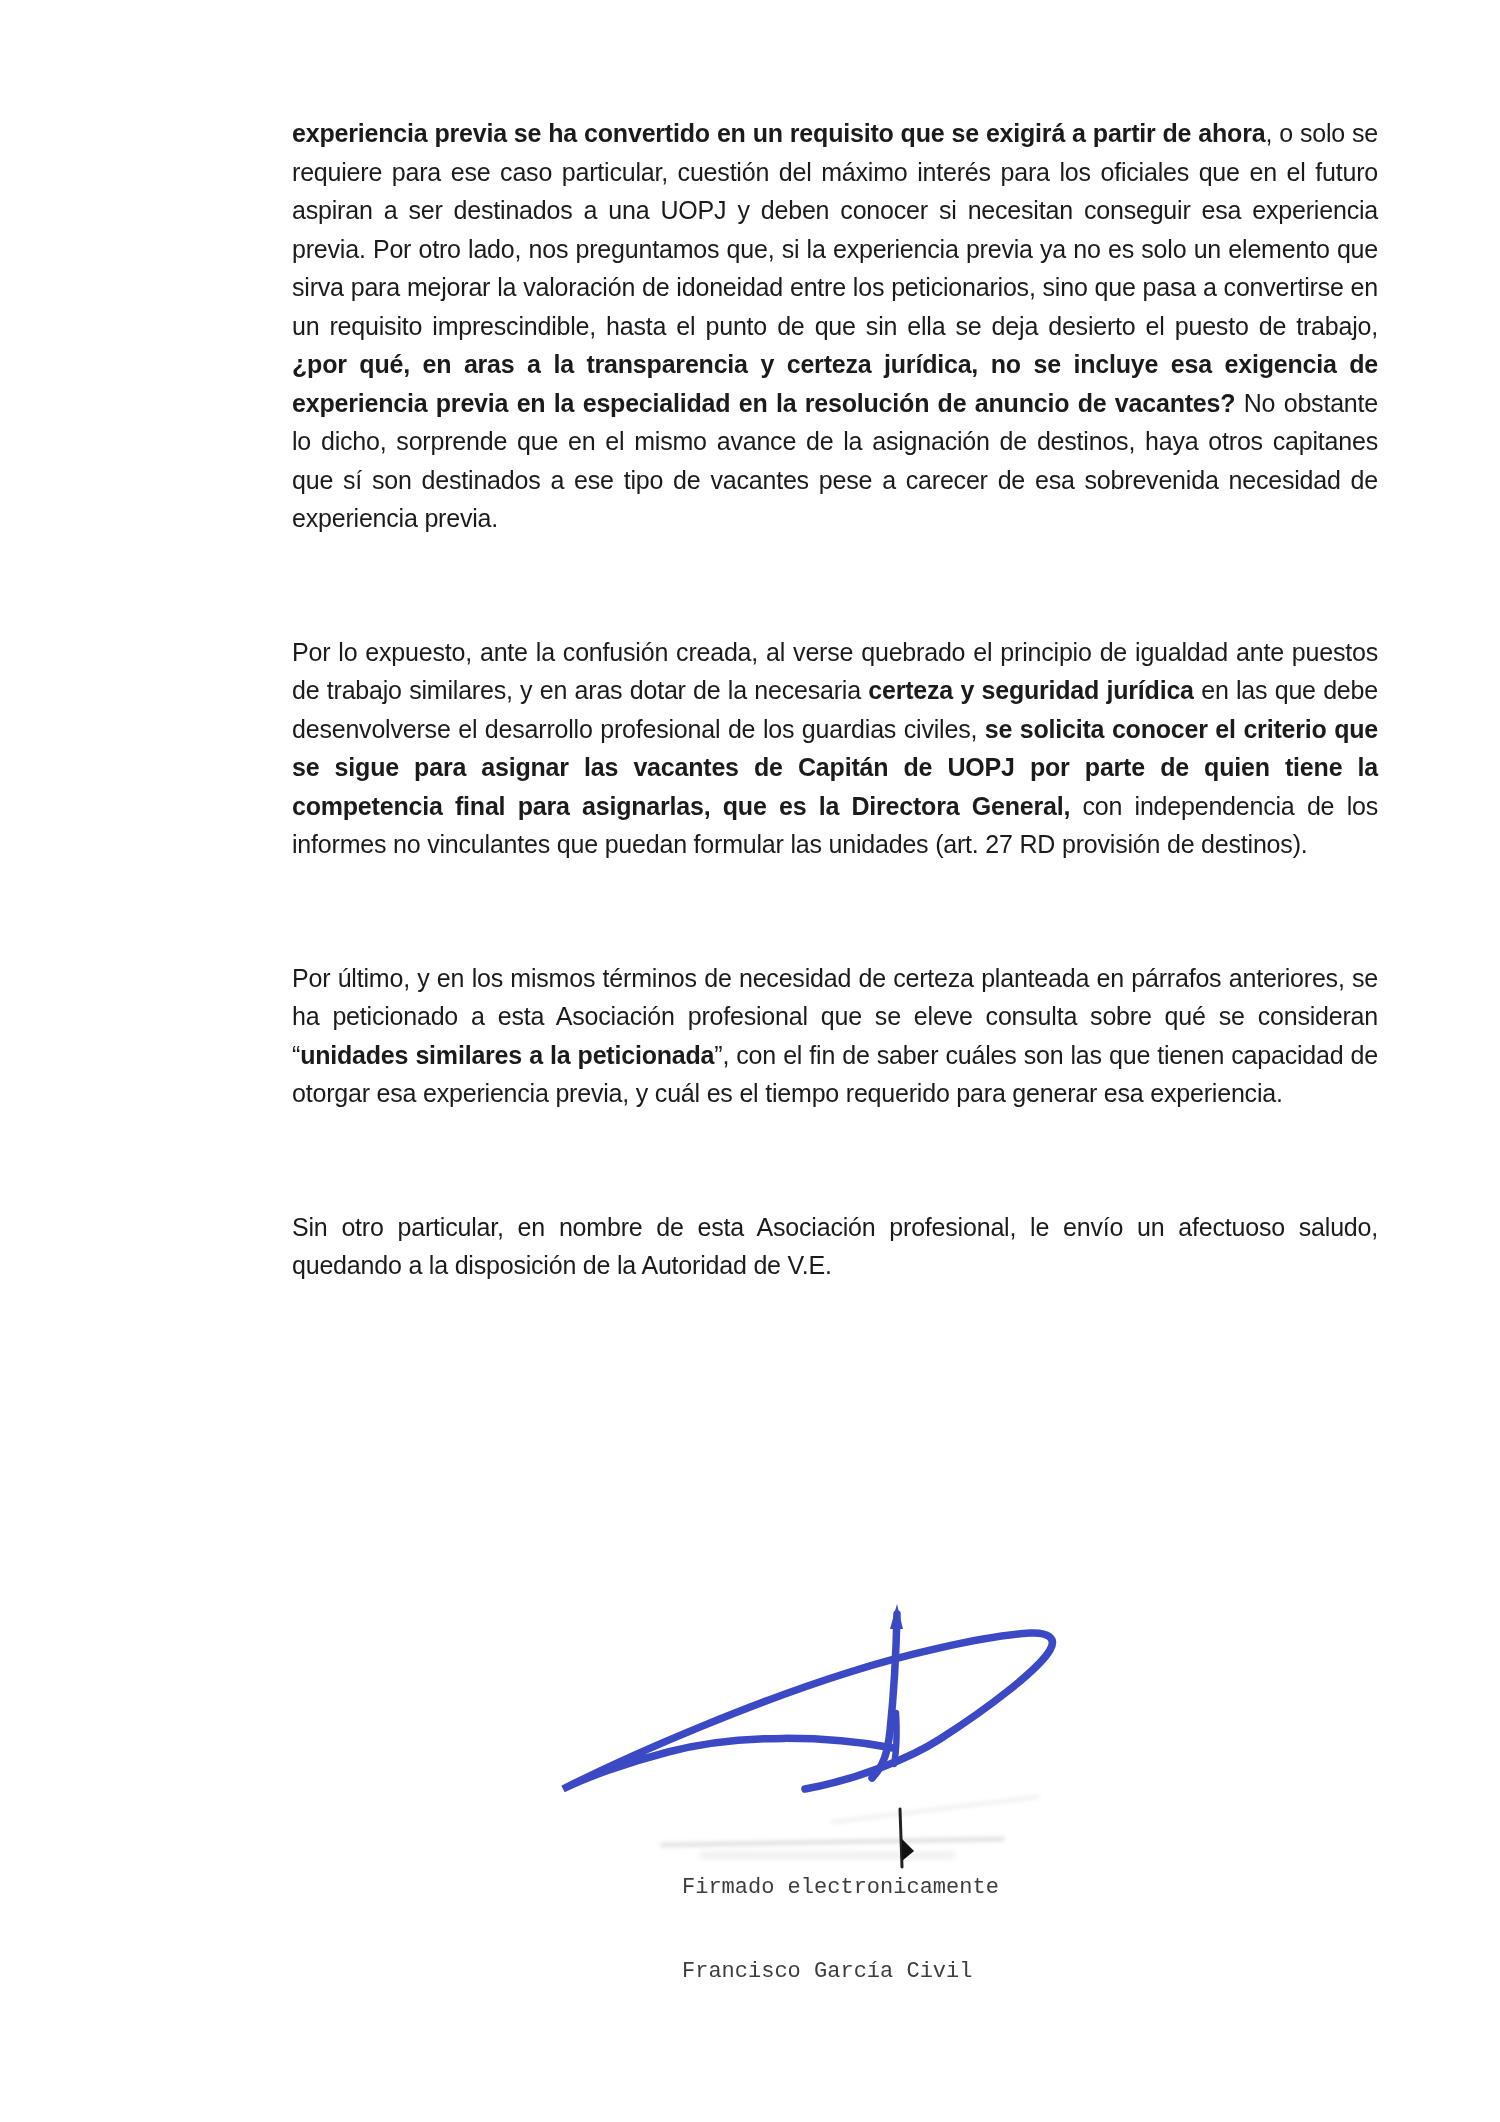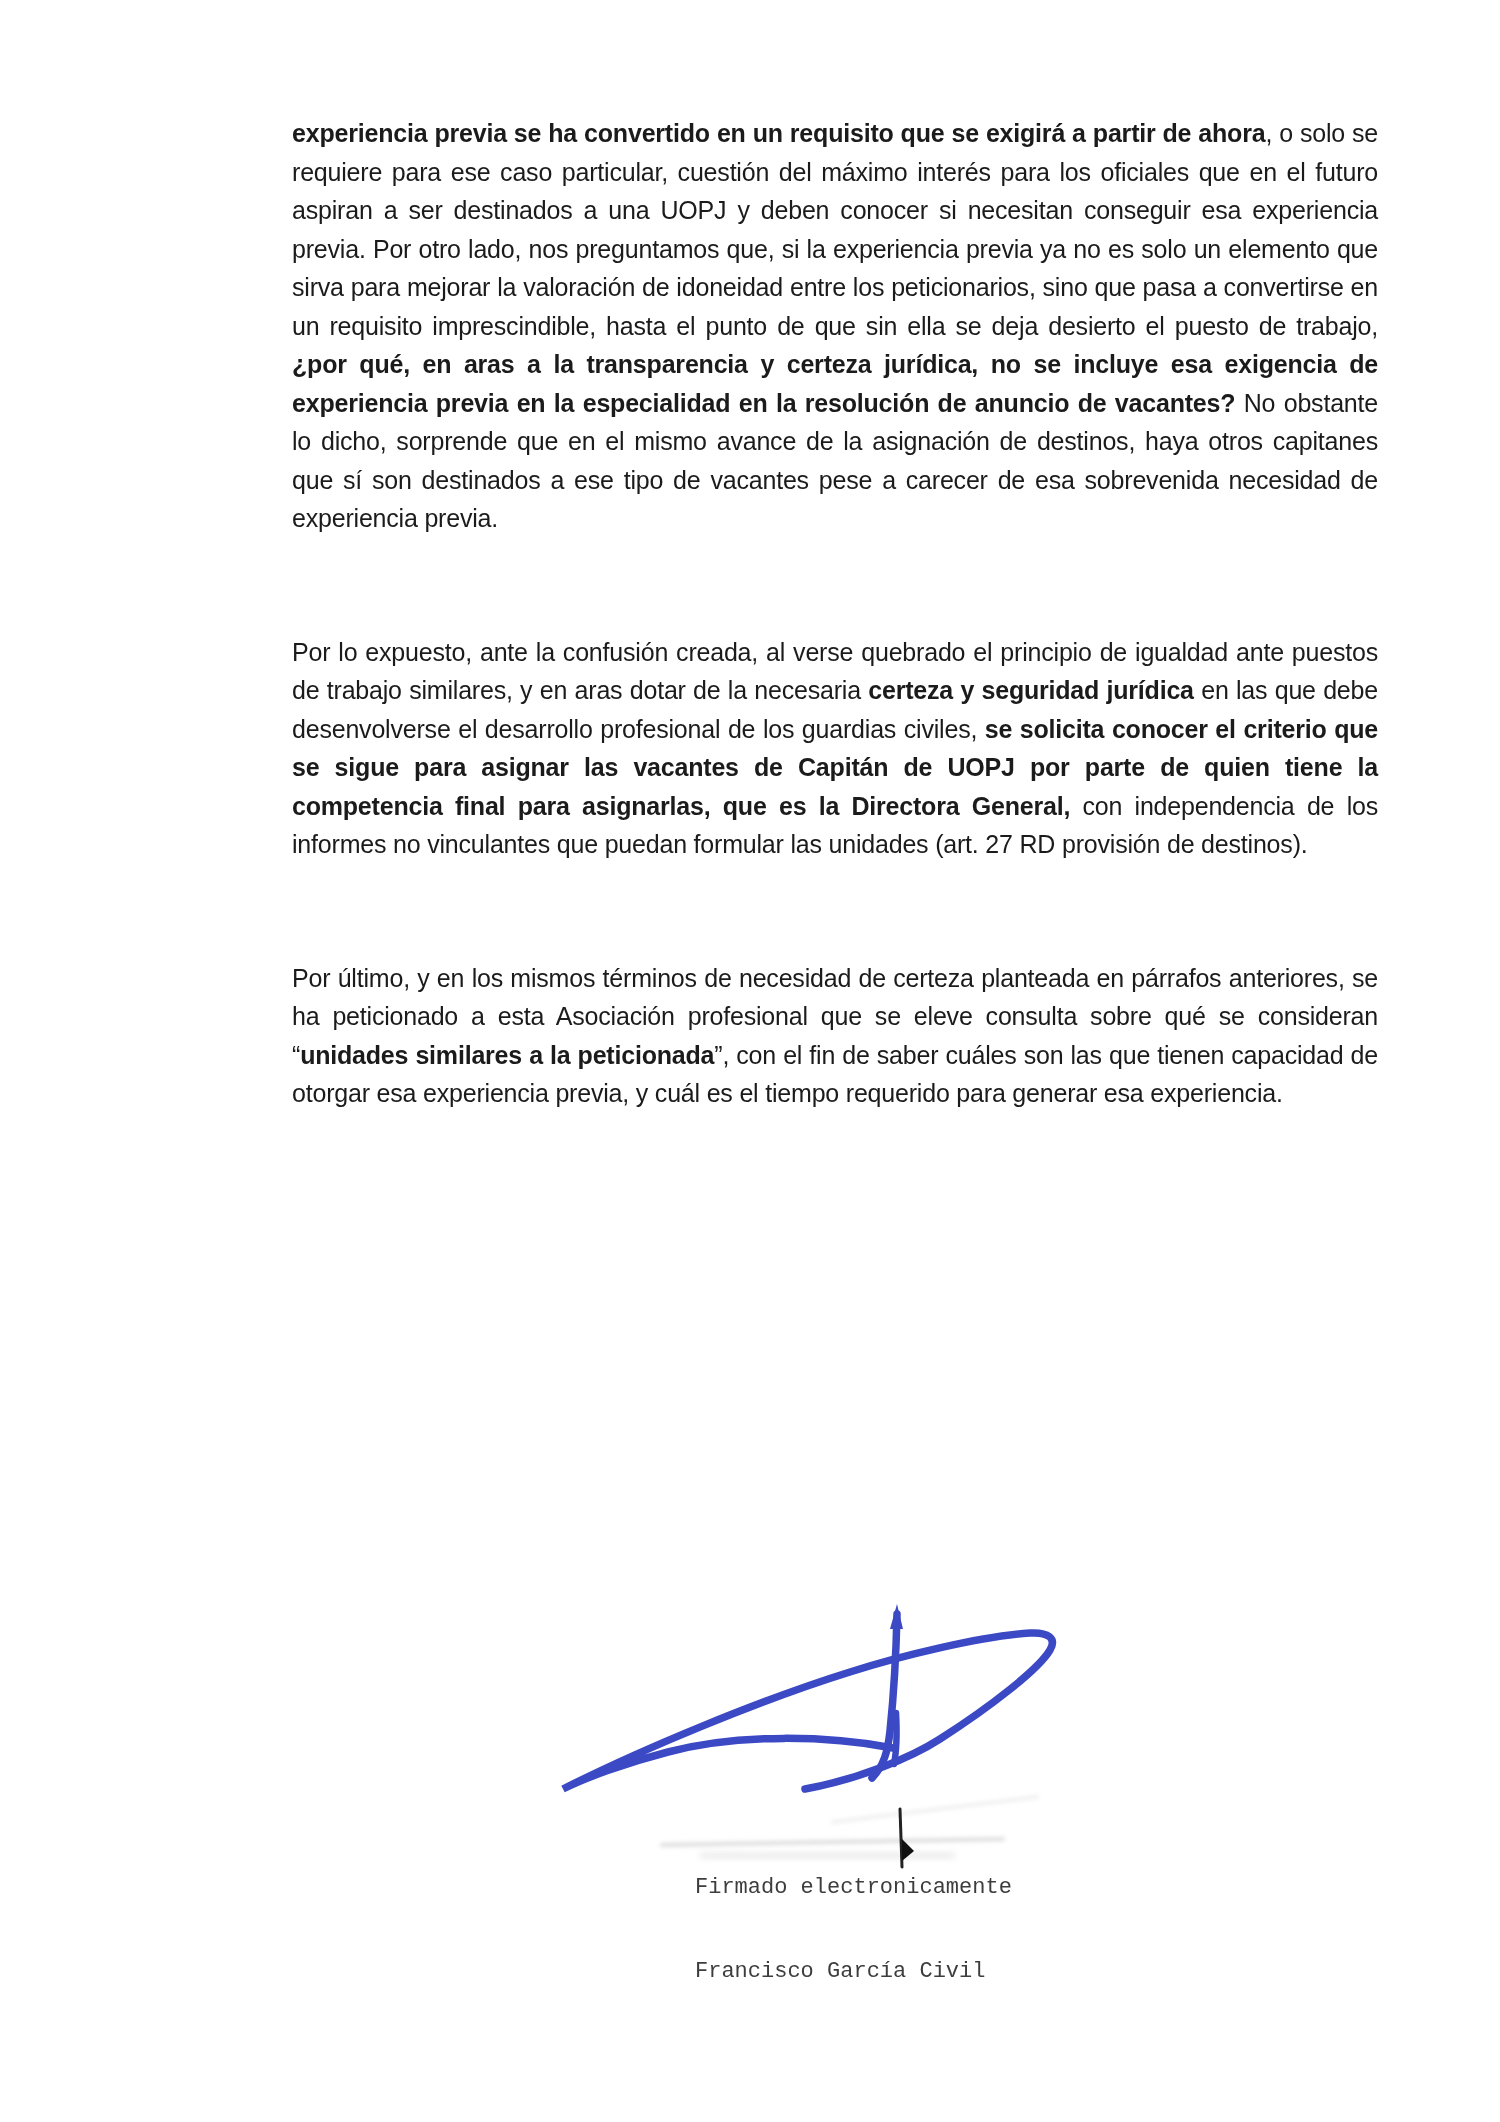--- a/index.html
+++ b/index.html
@@ -33,21 +33,20 @@
   }
   .sig-caption {
     position: absolute;
     left: 682px;
     top: 1818px;
     font-family: "Liberation Mono", monospace;
     font-size: 22px;
     line-height: 28px;
     color: #3d3d3d;
     white-space: pre;
-    margin-left: 13px;
   }
   .smudge {
     position: absolute;
     background: rgba(60,60,60,0.18);
     filter: blur(2px);
     border-radius: 2px;
   }
   .smudge.s1 { left: 660px; top: 1840px; width: 345px; height: 4px; transform: rotate(-1deg); }
   .smudge.s2 { left: 700px; top: 1853px; width: 255px; height: 5px; background: rgba(60,60,60,0.12); filter: blur(3px); }
   .smudge.s3 { left: 830px; top: 1808px; width: 210px; height: 3px; background: rgba(60,60,60,0.10); transform: rotate(-7deg); }
@@ -66,20 +65,21 @@
 
   <div class="content">
 
     <p><span class="b">experiencia previa se ha convertido en un requisito que se exigirá a partir de ahora</span><span>, o solo se requiere para ese caso particular, cuestión del máximo interés para los oficiales que en el futuro aspiran a ser destinados a una UOPJ y deben conocer si necesitan conseguir esa experiencia previa. Por otro lado, nos preguntamos que, si la experiencia previa ya no es solo un elemento que sirva para mejorar la valoración de idoneidad entre los peticionarios, sino que pasa a convertirse en un requisito imprescindible, hasta el punto de que sin ella se deja desierto el puesto de trabajo, </span><span class="b">¿por qué, en aras a la transparencia y certeza jurídica, no se incluye esa exigencia de experiencia previa en la especialidad en la resolución de anuncio de vacantes?</span><span> No obstante lo dicho, sorprende que en el mismo avance de la asignación de destinos, haya otros capitanes que sí son destinados a ese tipo de vacantes pese a carecer de esa sobrevenida necesidad de experiencia previa.</span></p>
 
     <p><span>Por lo expuesto, ante la confusión creada, al verse quebrado el principio de igualdad ante puestos de trabajo similares, y en aras dotar de la necesaria </span><span class="b">certeza y seguridad jurídica</span><span> en las que debe desenvolverse el desarrollo profesional de los guardias civiles, </span><span class="b">se solicita conocer el criterio que se sigue para asignar las vacantes de Capitán de UOPJ por parte de quien tiene la competencia final para asignarlas, que es la Directora General,</span><span> con independencia de los informes no vinculantes que puedan formular las unidades (art. 27 RD provisión de destinos).</span></p>
 
     <p><span>Por último, y en los mismos términos de necesidad de certeza planteada en párrafos anteriores, se ha peticionado a esta Asociación profesional que se eleve consulta sobre qué se consideran “</span><span class="b">unidades similares a la peticionada</span><span>”, con el fin de saber cuáles son las que tienen capacidad de otorgar esa experiencia previa, y cuál es el tiempo requerido para generar esa experiencia.</span></p>
 
 
+    <p><span>Sin otro particular, en nombre de esta Asociación profesional, le envío un afectuoso saludo, quedando a la disposición de la Autoridad de V.E.</span></p>
 
   </div>
 
   <svg class="sig-svg" viewBox="520 1585 560 220" fill="none" xmlns="http://www.w3.org/2000/svg">
     <path stroke="#3c49c4" stroke-width="7.5" stroke-linecap="round" fill="none" d="M 893 1748
              C 830 1736, 740 1733, 668 1752
              C 625 1763, 585 1778, 563 1789
              C 640 1750, 760 1700, 850 1672
              C 900 1656, 982 1636, 1030 1633
              C 1048 1632, 1057 1638, 1050 1650

